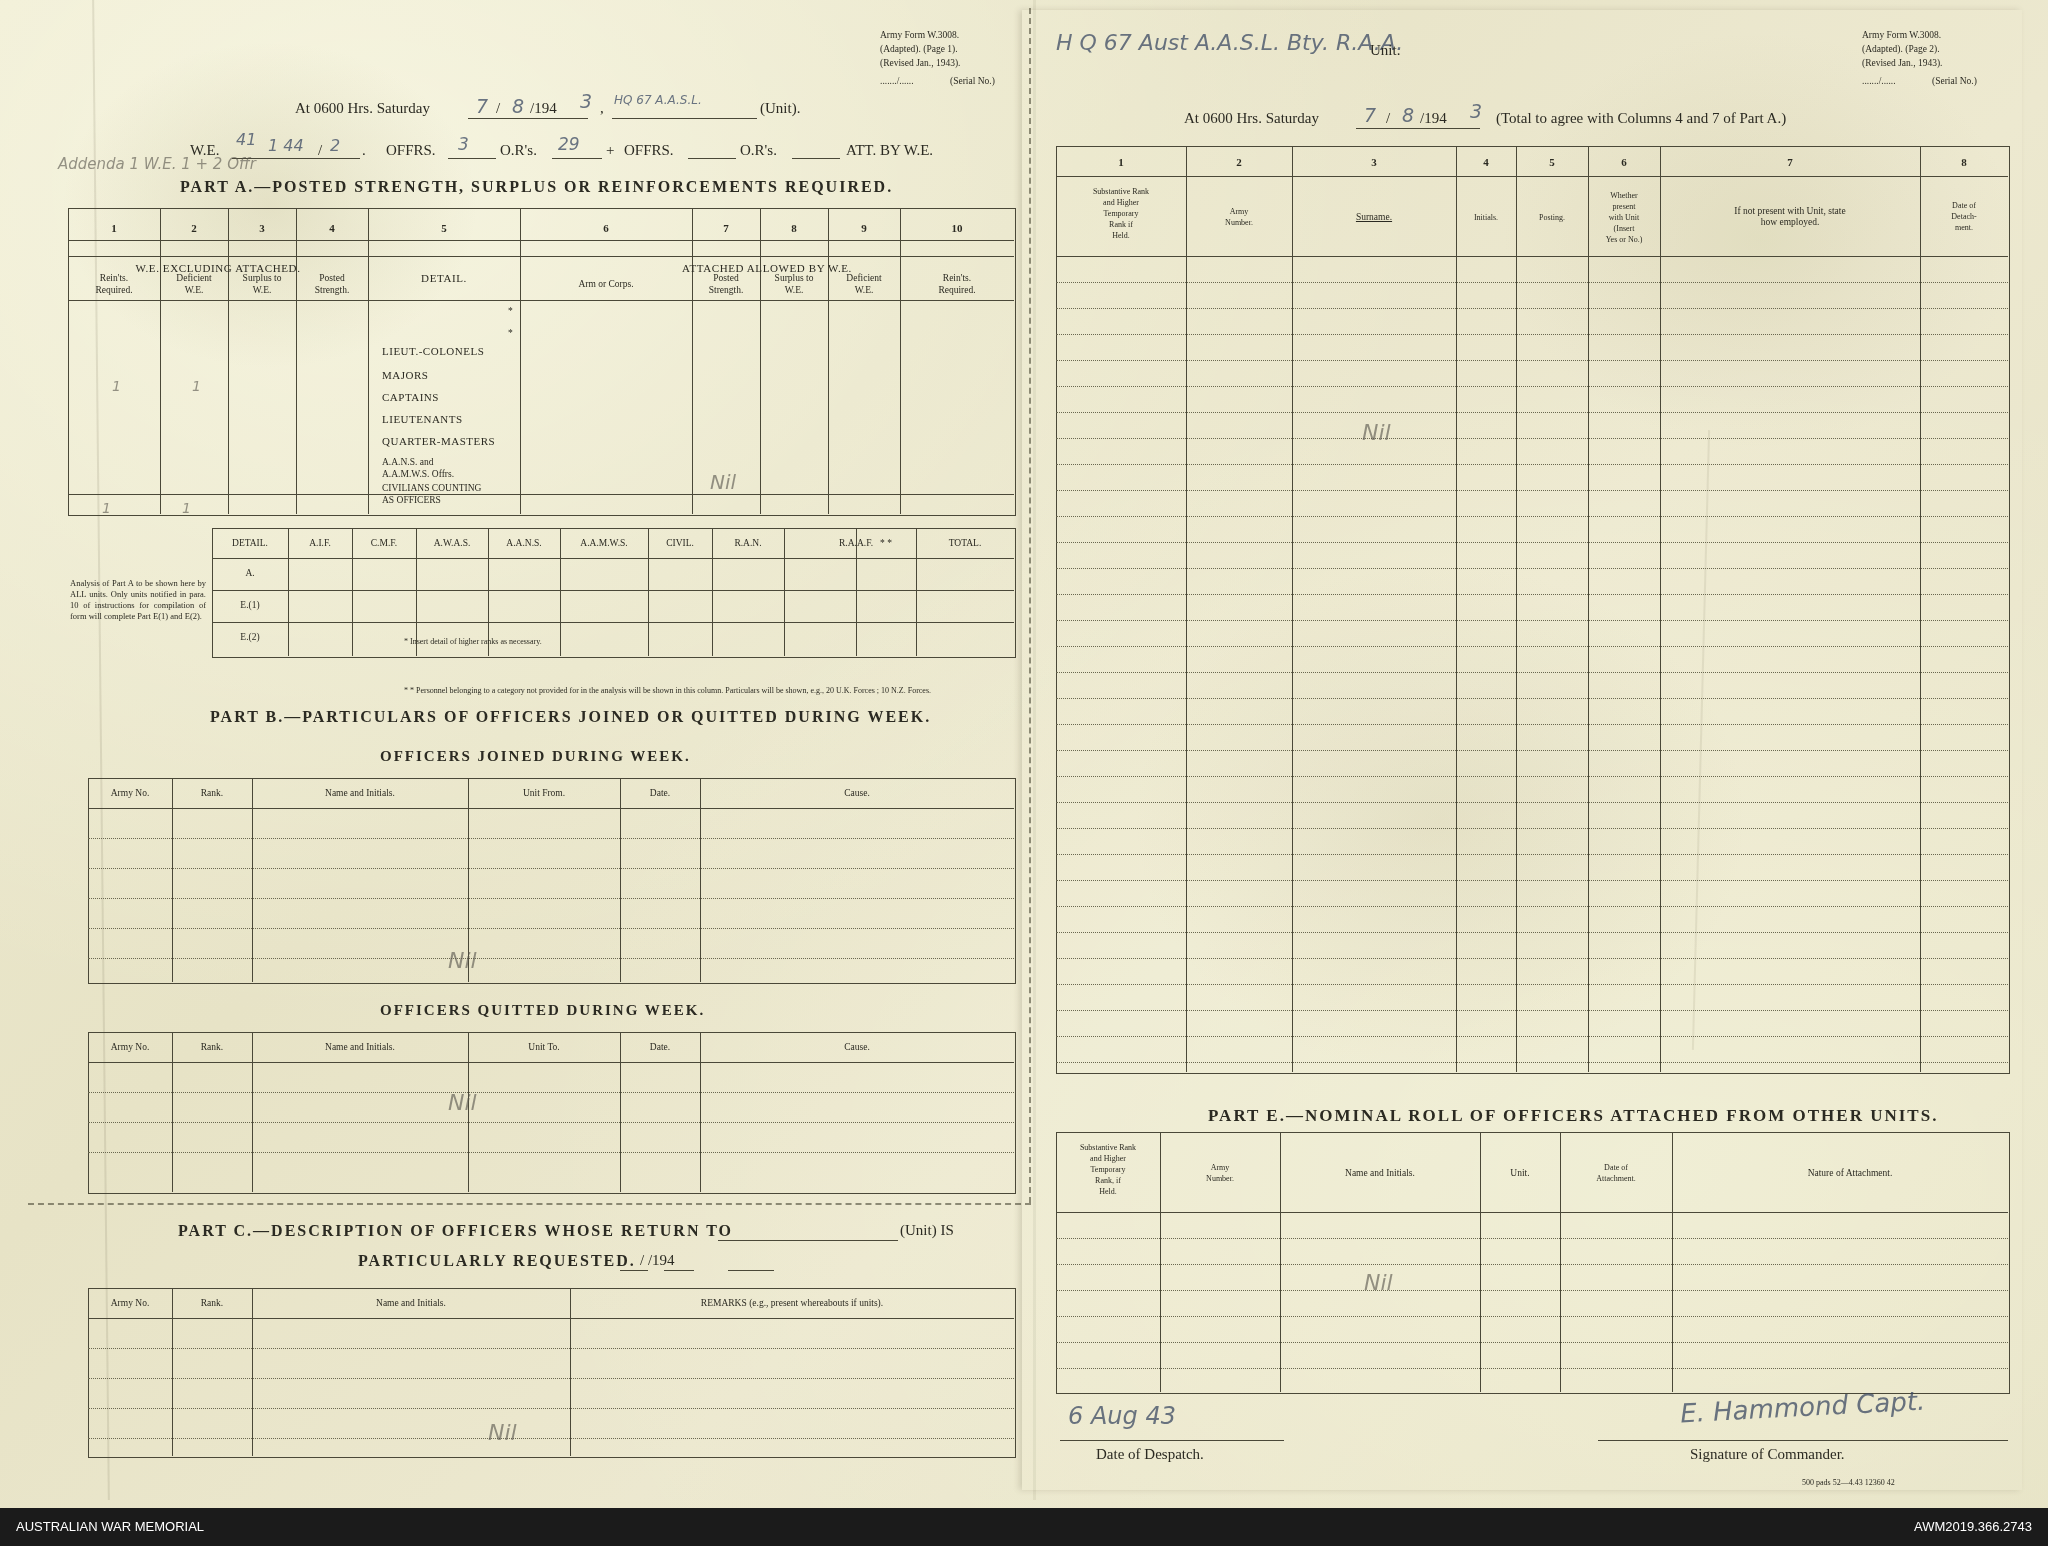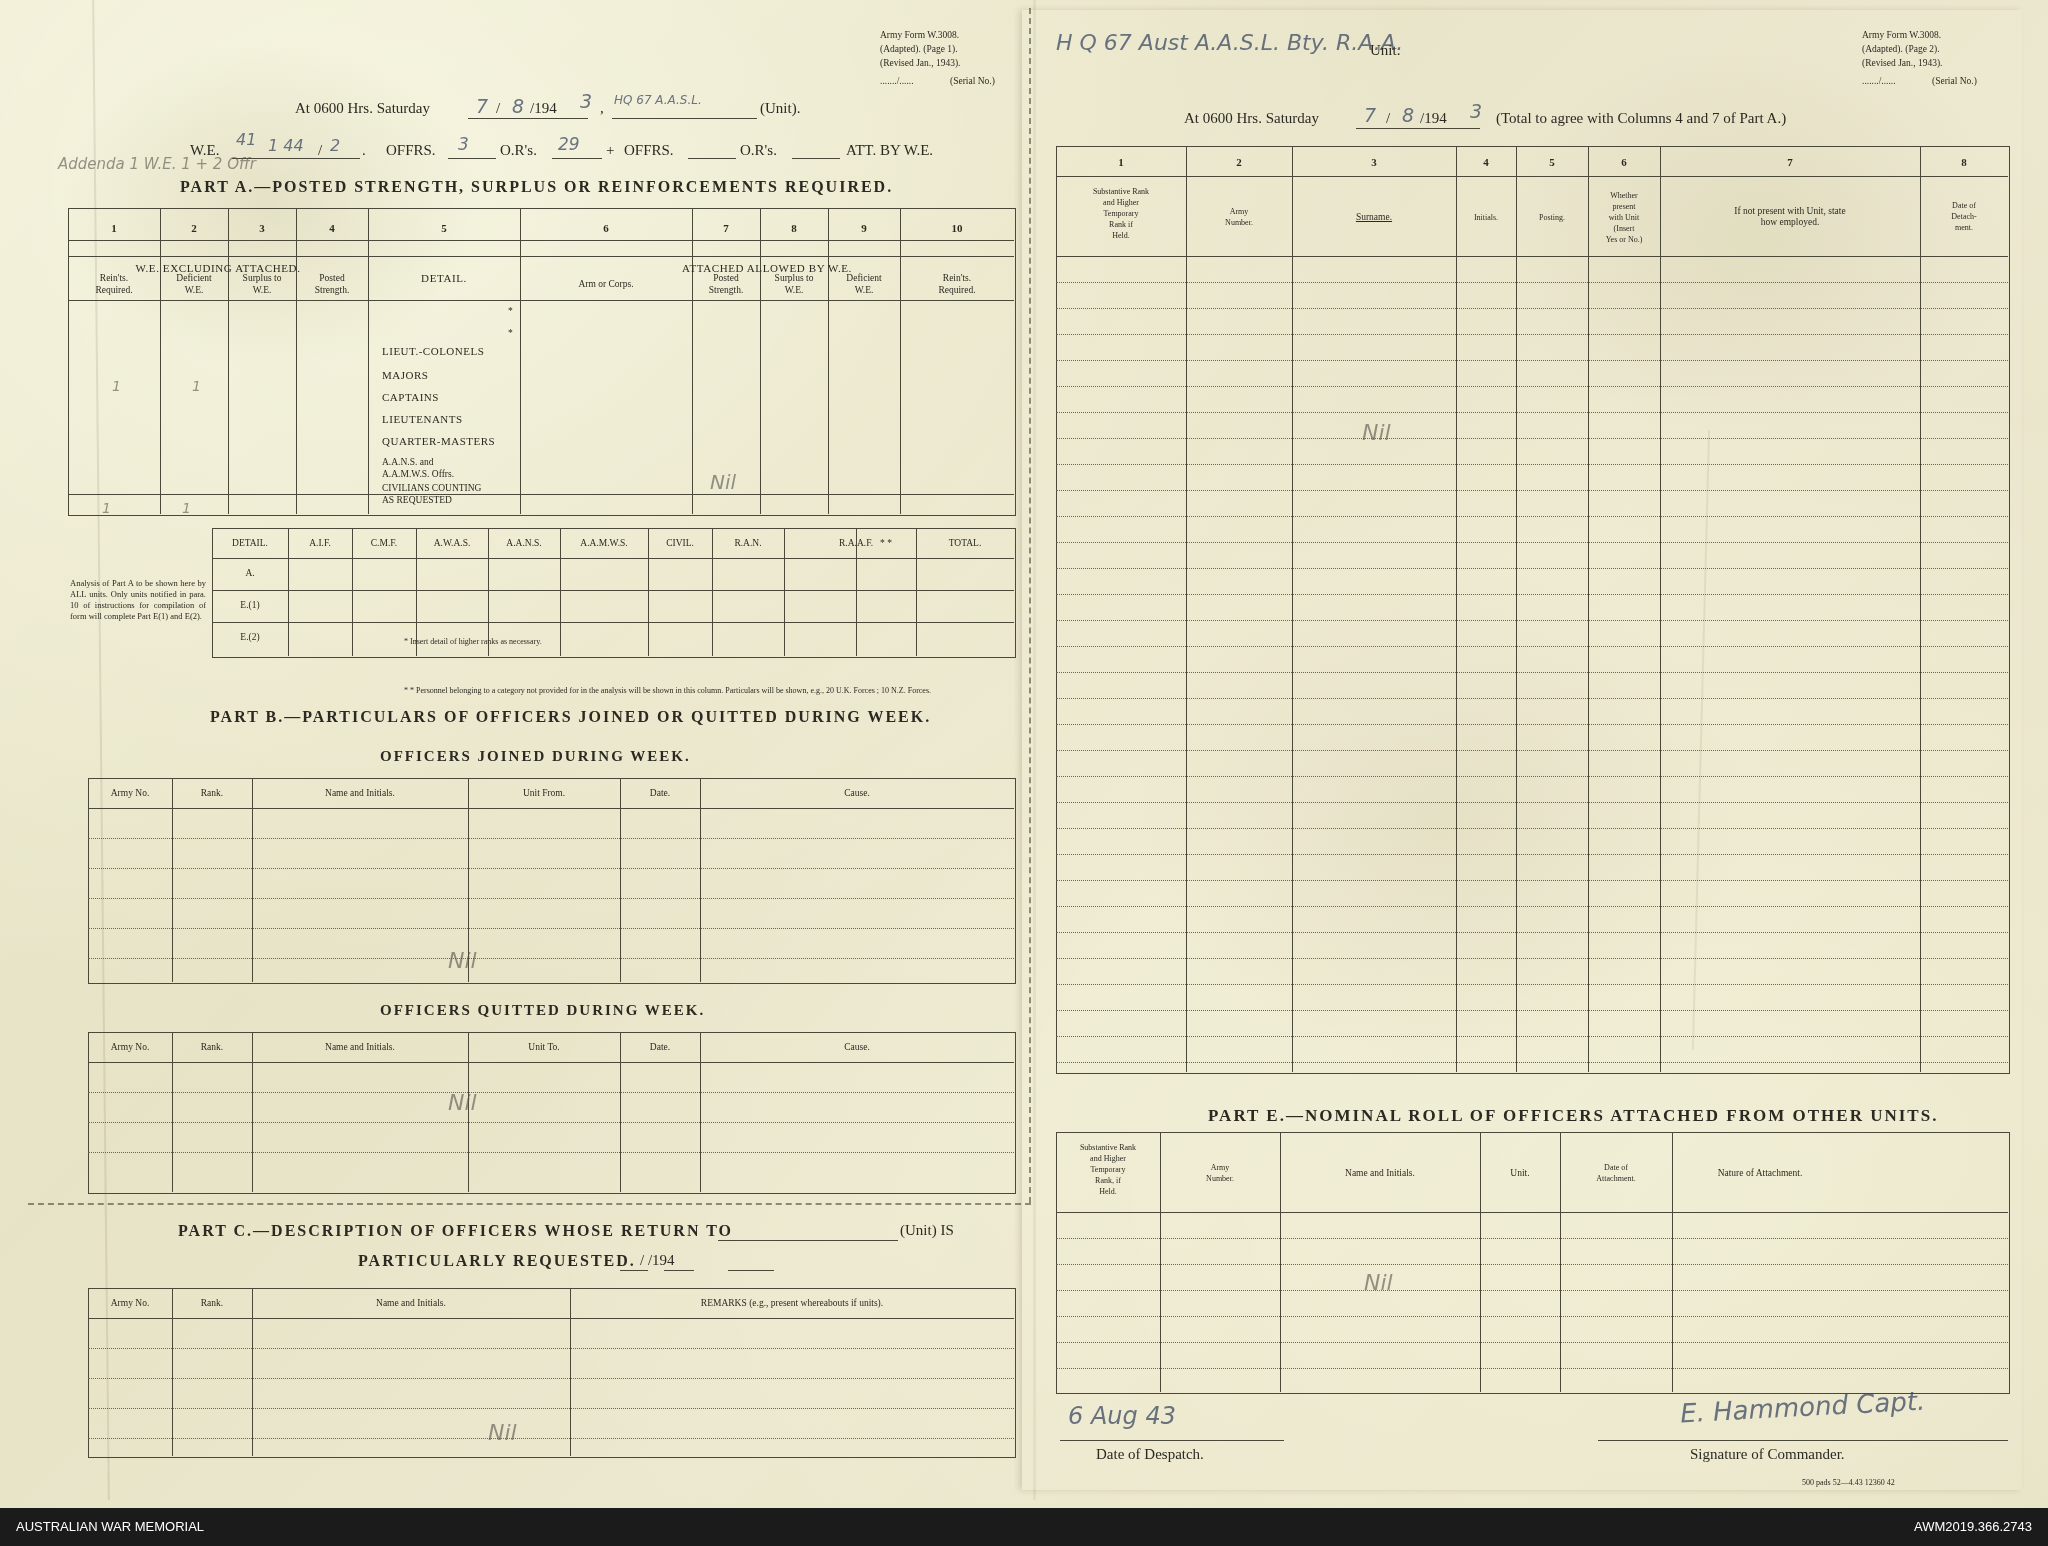--- a/index.html
+++ b/index.html
@@ -147,21 +147,21 @@
   <div class="t xs" style="left:508px;top:306px;">*</div>
   <div class="t xs" style="left:508px;top:328px;">*</div>
   <div class="t sm" style="left:382px;top:345px;letter-spacing:.5px;">LIEUT.-COLONELS</div>
   <div class="t sm" style="left:382px;top:369px;letter-spacing:.5px;">MAJORS</div>
   <div class="t sm" style="left:382px;top:391px;letter-spacing:.5px;">CAPTAINS</div>
   <div class="t sm" style="left:382px;top:413px;letter-spacing:.5px;">LIEUTENANTS</div>
   <div class="t sm" style="left:382px;top:435px;letter-spacing:.5px;">QUARTER-MASTERS</div>
   <div class="t xs" style="left:382px;top:456px;white-space:pre-line;line-height:12px;">A.A.N.S. and
 A.A.M.W.S. Offrs.</div>
   <div class="t xs" style="left:382px;top:482px;white-space:pre-line;line-height:12px;">CIVILIANS COUNTING
-AS REQUESTED</div>
+AS OFFICERS</div>
 
   <div class="handp" style="left:710px;top:470px;font-size:20px;">Nil</div>
   <div class="handp" style="left:112px;top:378px;font-size:14px;">1</div>
   <div class="handp" style="left:192px;top:378px;font-size:14px;">1</div>
   <div class="handp" style="left:102px;top:500px;font-size:14px;">1</div>
   <div class="handp" style="left:182px;top:500px;font-size:14px;">1</div>
 
   <div class="box" style="left:212px;top:528px;width:802px;height:128px;"></div>
   <div class="hl" style="left:212px;top:558px;width:802px;"></div>
   <div class="hl" style="left:212px;top:590px;width:802px;"></div>
@@ -373,21 +373,21 @@
 and Higher
 Temporary
 Rank, if
 Held.</div>
   <div class="t tiny c" style="left:1162px;top:1162px;width:116px;white-space:pre-line;line-height:11px;">Army
 Number.</div>
   <div class="t tiny c" style="left:1282px;top:1168px;width:196px;line-height:11px;font-size:9.5px;">Name and Initials.</div>
   <div class="t tiny c" style="left:1482px;top:1168px;width:76px;line-height:11px;font-size:9.5px;">Unit.</div>
   <div class="t tiny c" style="left:1562px;top:1162px;width:108px;white-space:pre-line;line-height:11px;">Date of
 Attachment.</div>
-  <div class="t tiny c" style="left:1594px;top:1168px;width:332px;line-height:11px;font-size:9.5px;">Nature of Attachment.</div>
+  <div class="t tiny c" style="left:1684px;top:1168px;width:332px;line-height:11px;font-size:9.5px;">Nature of Attachment.</div>
 
   <div id="parte-rows">
       <div class="dot" style="left: 1056px; top: 1238px; width: 952px;"></div>
       <div class="dot" style="left: 1056px; top: 1264px; width: 952px;"></div>
       <div class="dot" style="left: 1056px; top: 1290px; width: 952px;"></div>
       <div class="dot" style="left: 1056px; top: 1316px; width: 952px;"></div>
       <div class="dot" style="left: 1056px; top: 1342px; width: 952px;"></div>
       <div class="dot" style="left: 1056px; top: 1368px; width: 952px;"></div>
     </div>
   <div class="handp" style="left:1364px;top:1270px;font-size:22px;">Nil</div>

